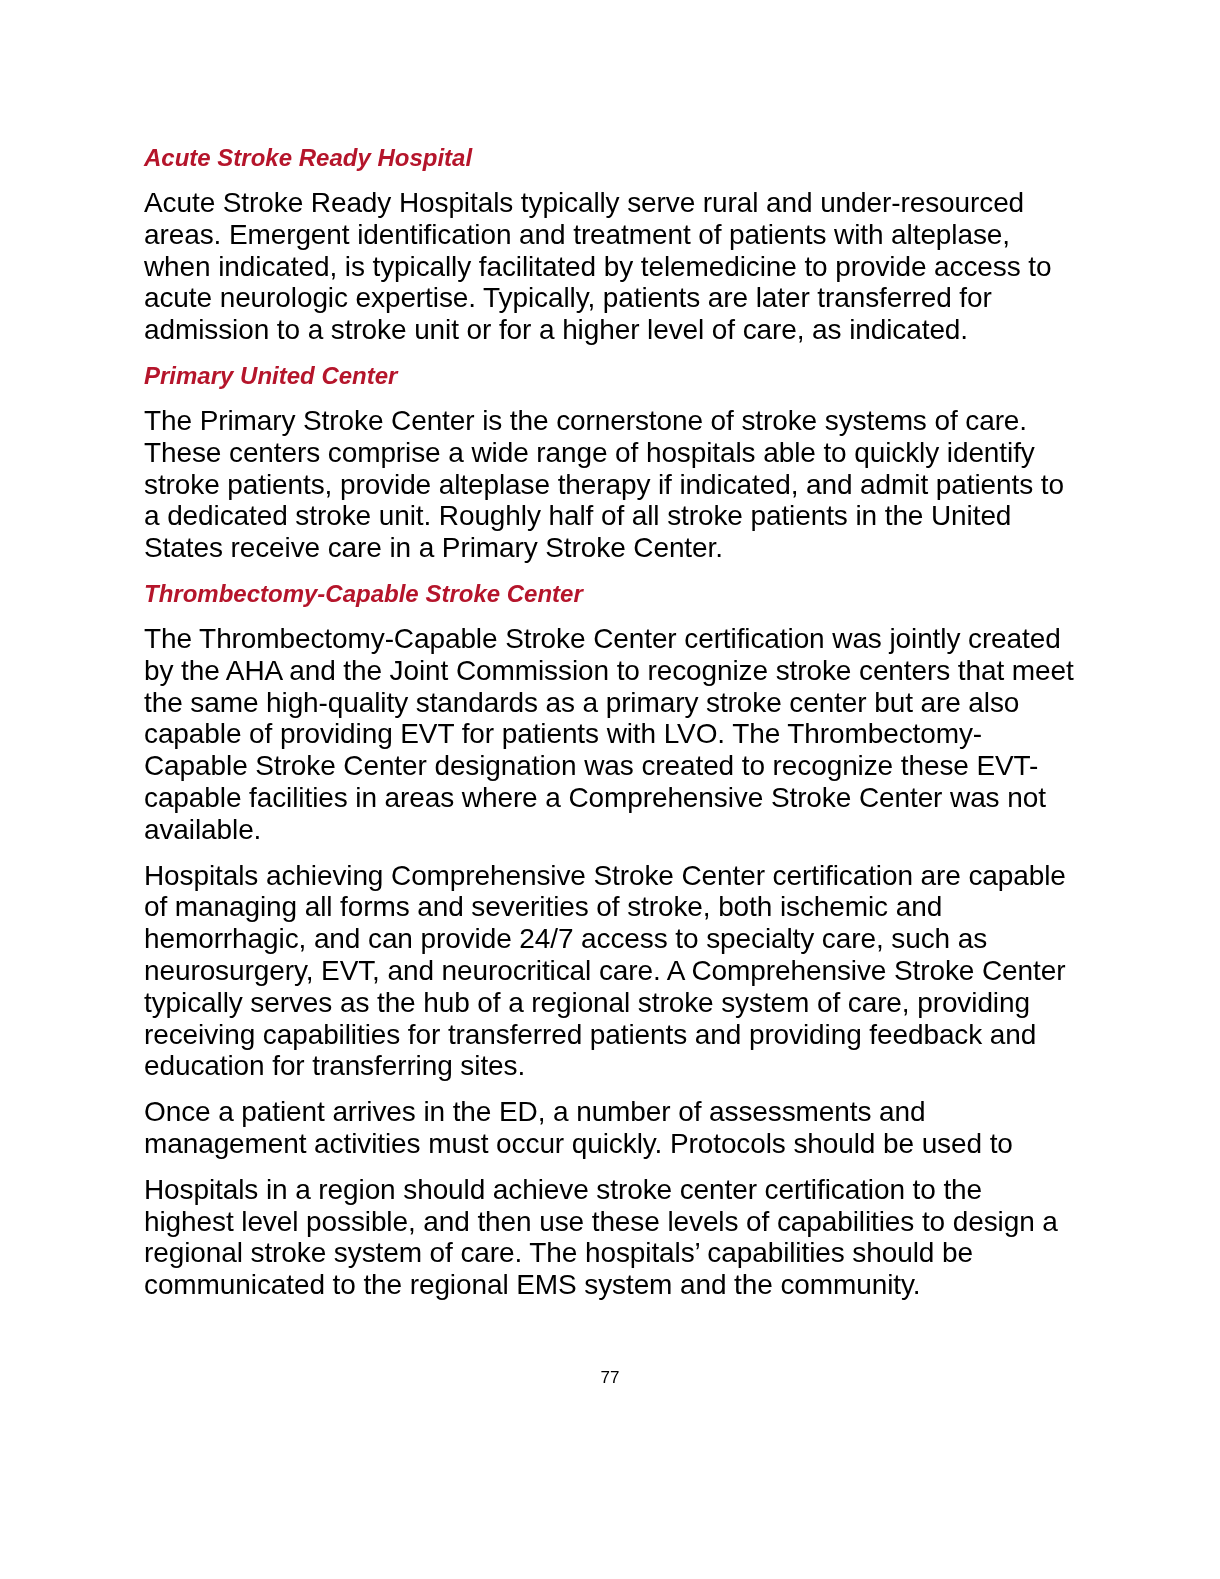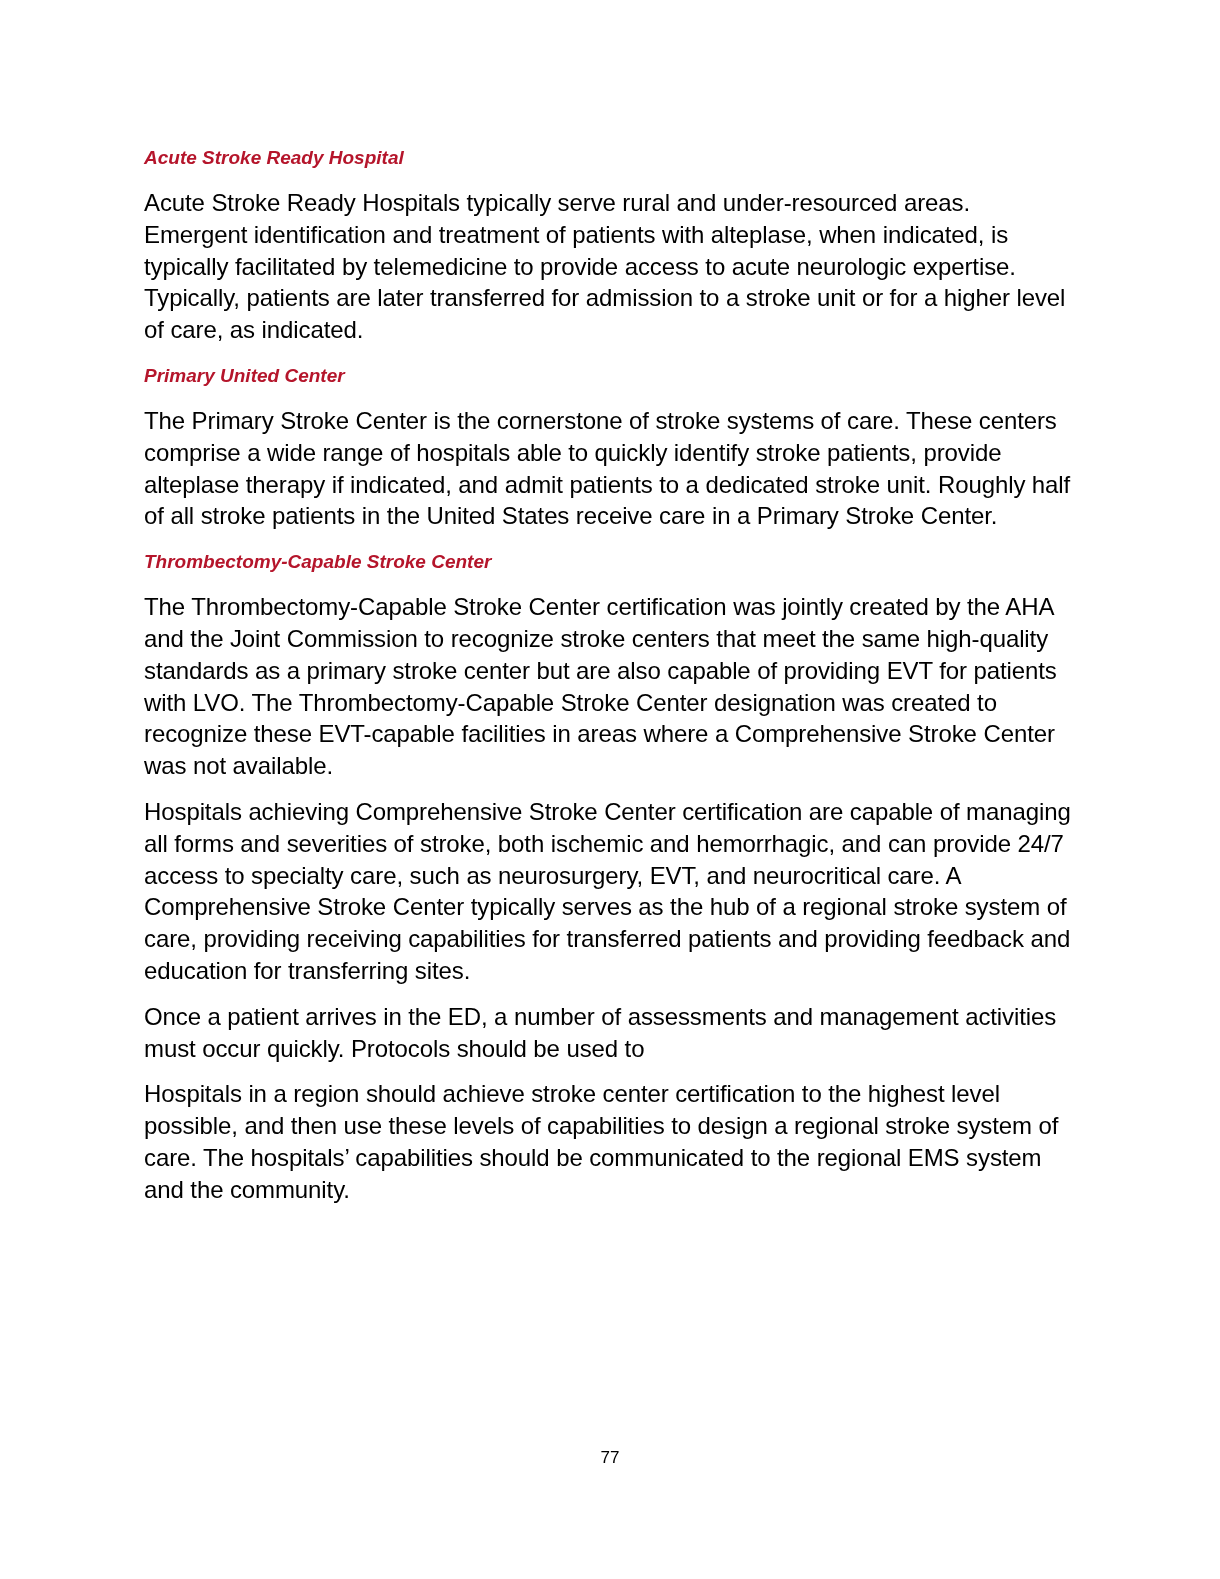--- a/index.html
+++ b/index.html
@@ -19,37 +19,37 @@
       position: absolute;
       left: 144px;
       top: 142px;
       width: 930px;
     }
     .section-heading {
       font-family: "Liberation Sans", sans-serif;
       font-weight: bold;
       font-style: italic;
       color: #b5152b;
-      font-size: 19px;
+      font-size: 24px;
       line-height: 32px;
       margin: 0 0 13px 0;
     }
     .body-para {
       font-family: "Liberation Sans", sans-serif;
-      font-size: 24px;
+      font-size: 28px;
       line-height: 31.8px;
       margin: 0 0 14px 0;
       color: #000000;
       letter-spacing: -0.1px;
     }
     .page-number {
       position: absolute;
       left: 0;
       width: 1220px;
-      top: 1448px;
+      top: 1368px;
       text-align: center;
       font-family: "Liberation Sans", sans-serif;
       font-size: 17px;
       color: #000000;
     }
   </style>
 </head>
 <body>
 
 <div class="page">

